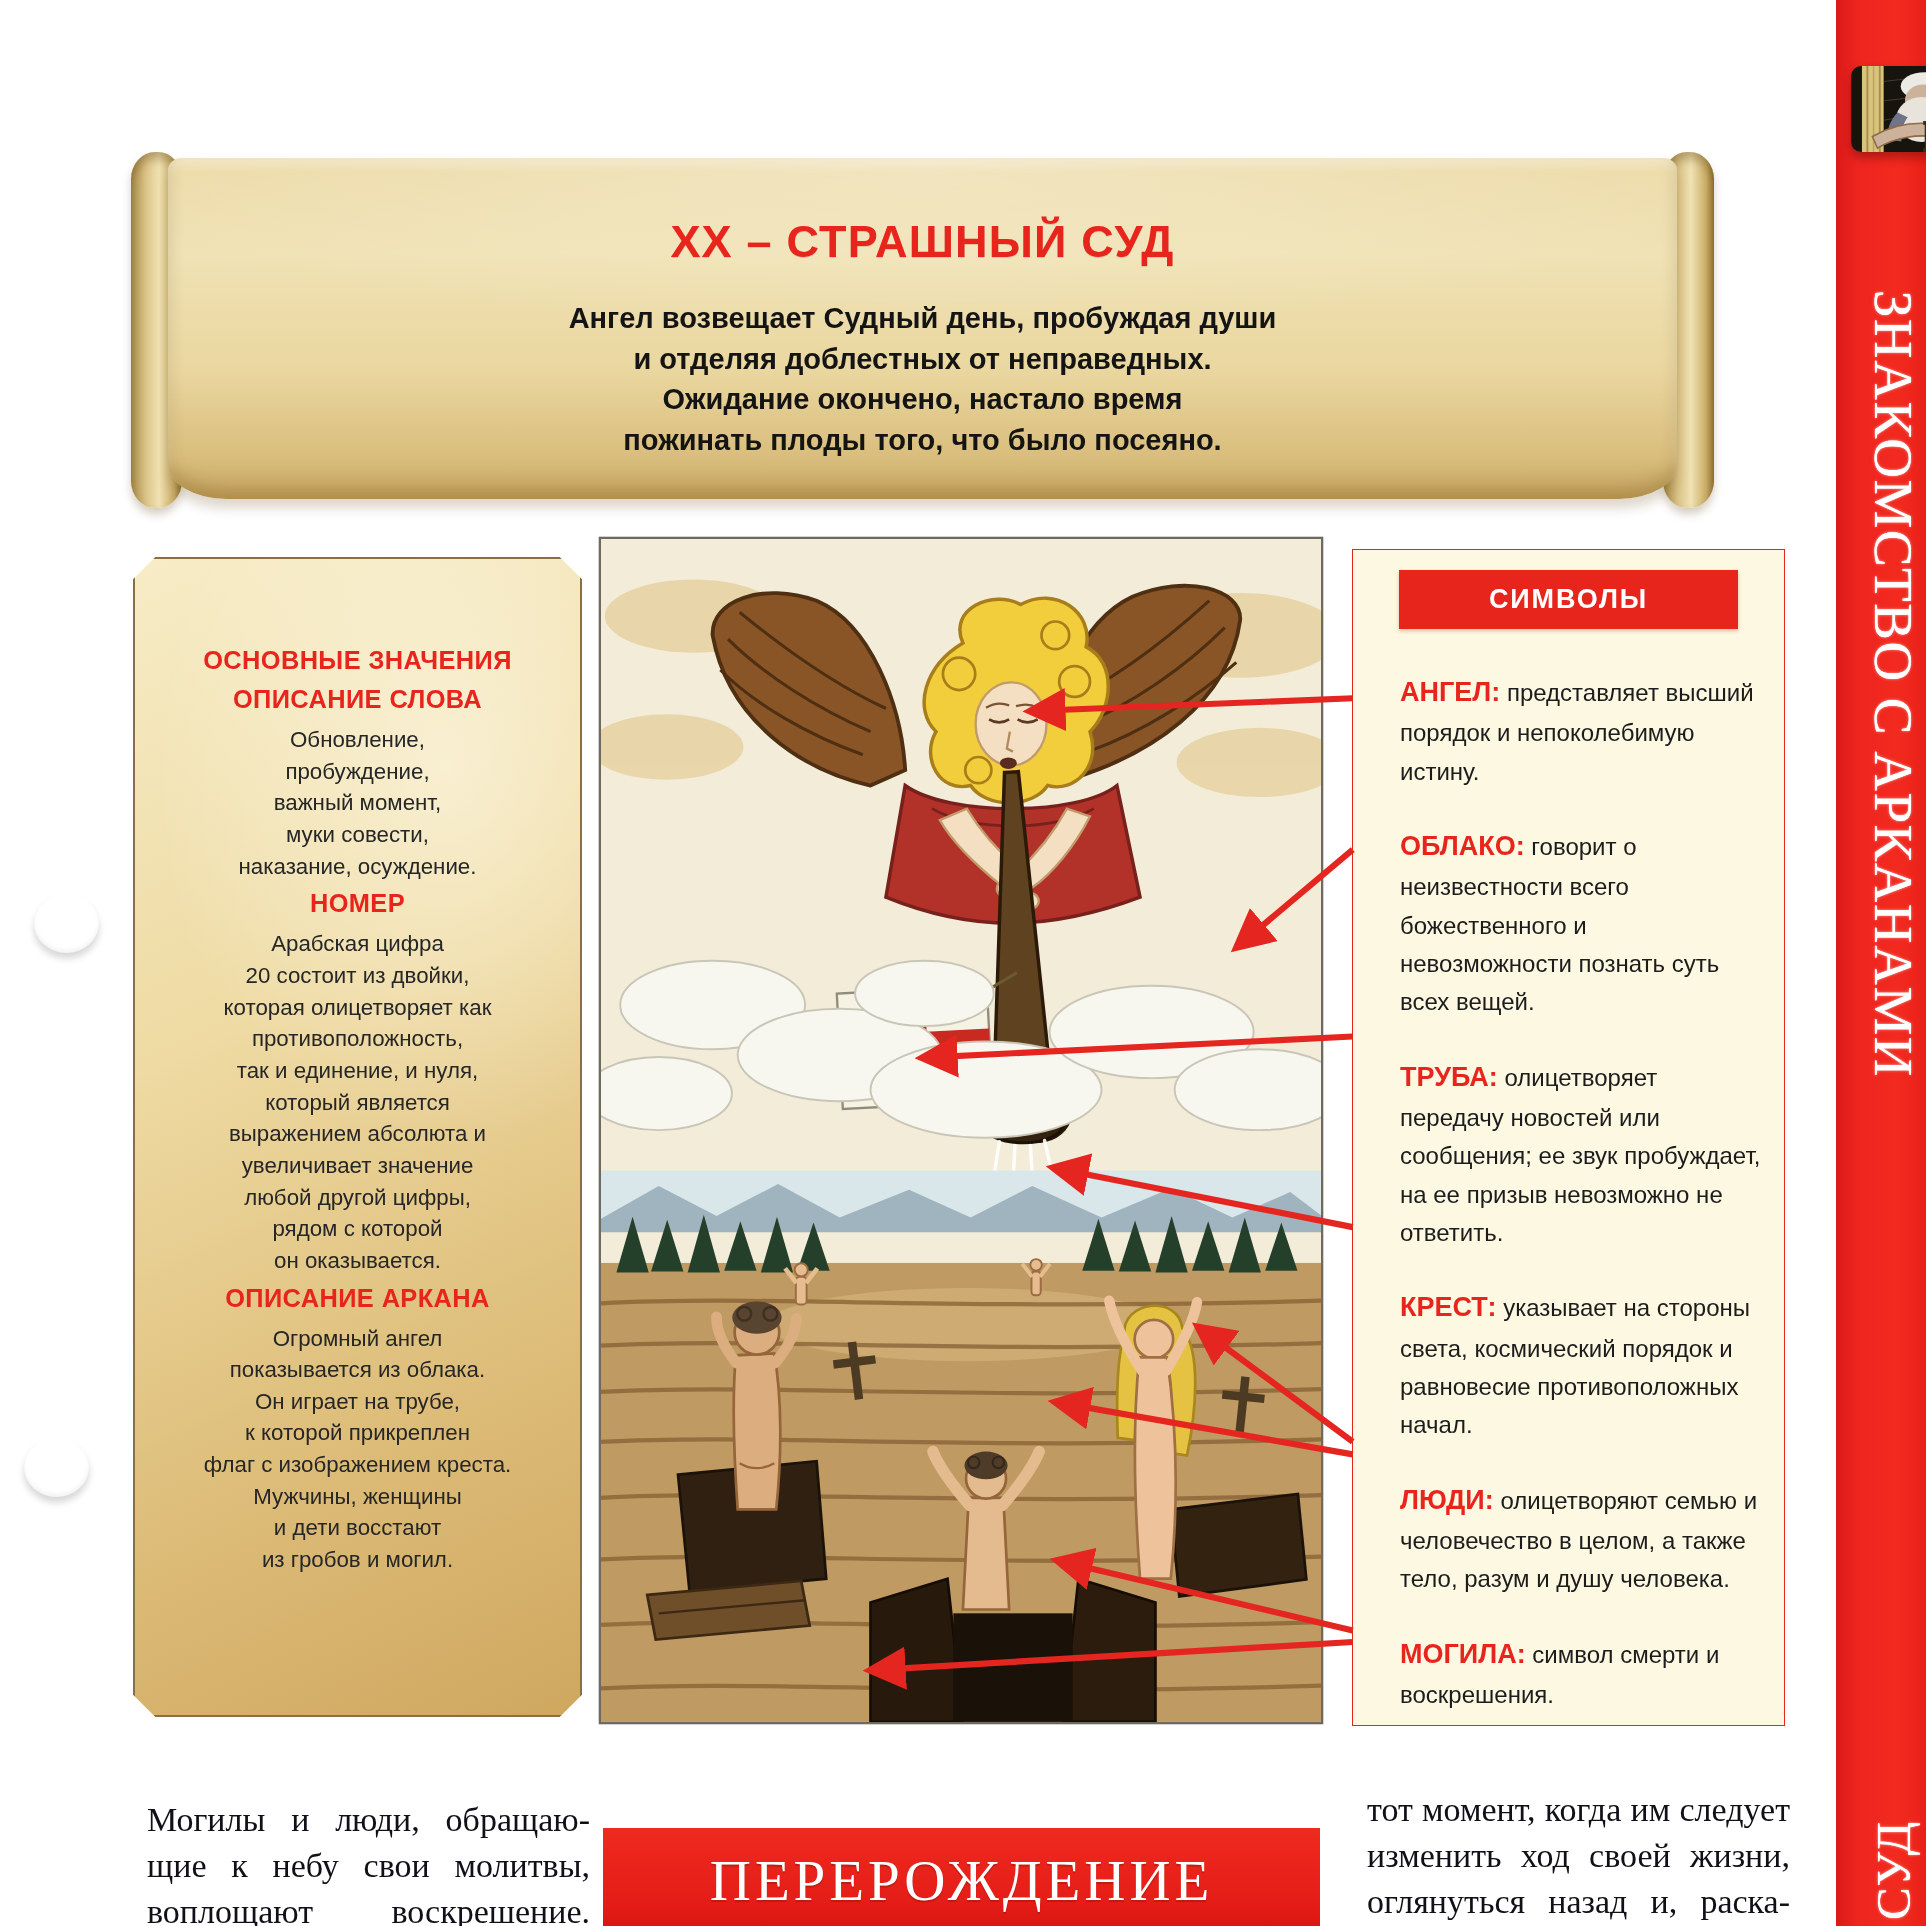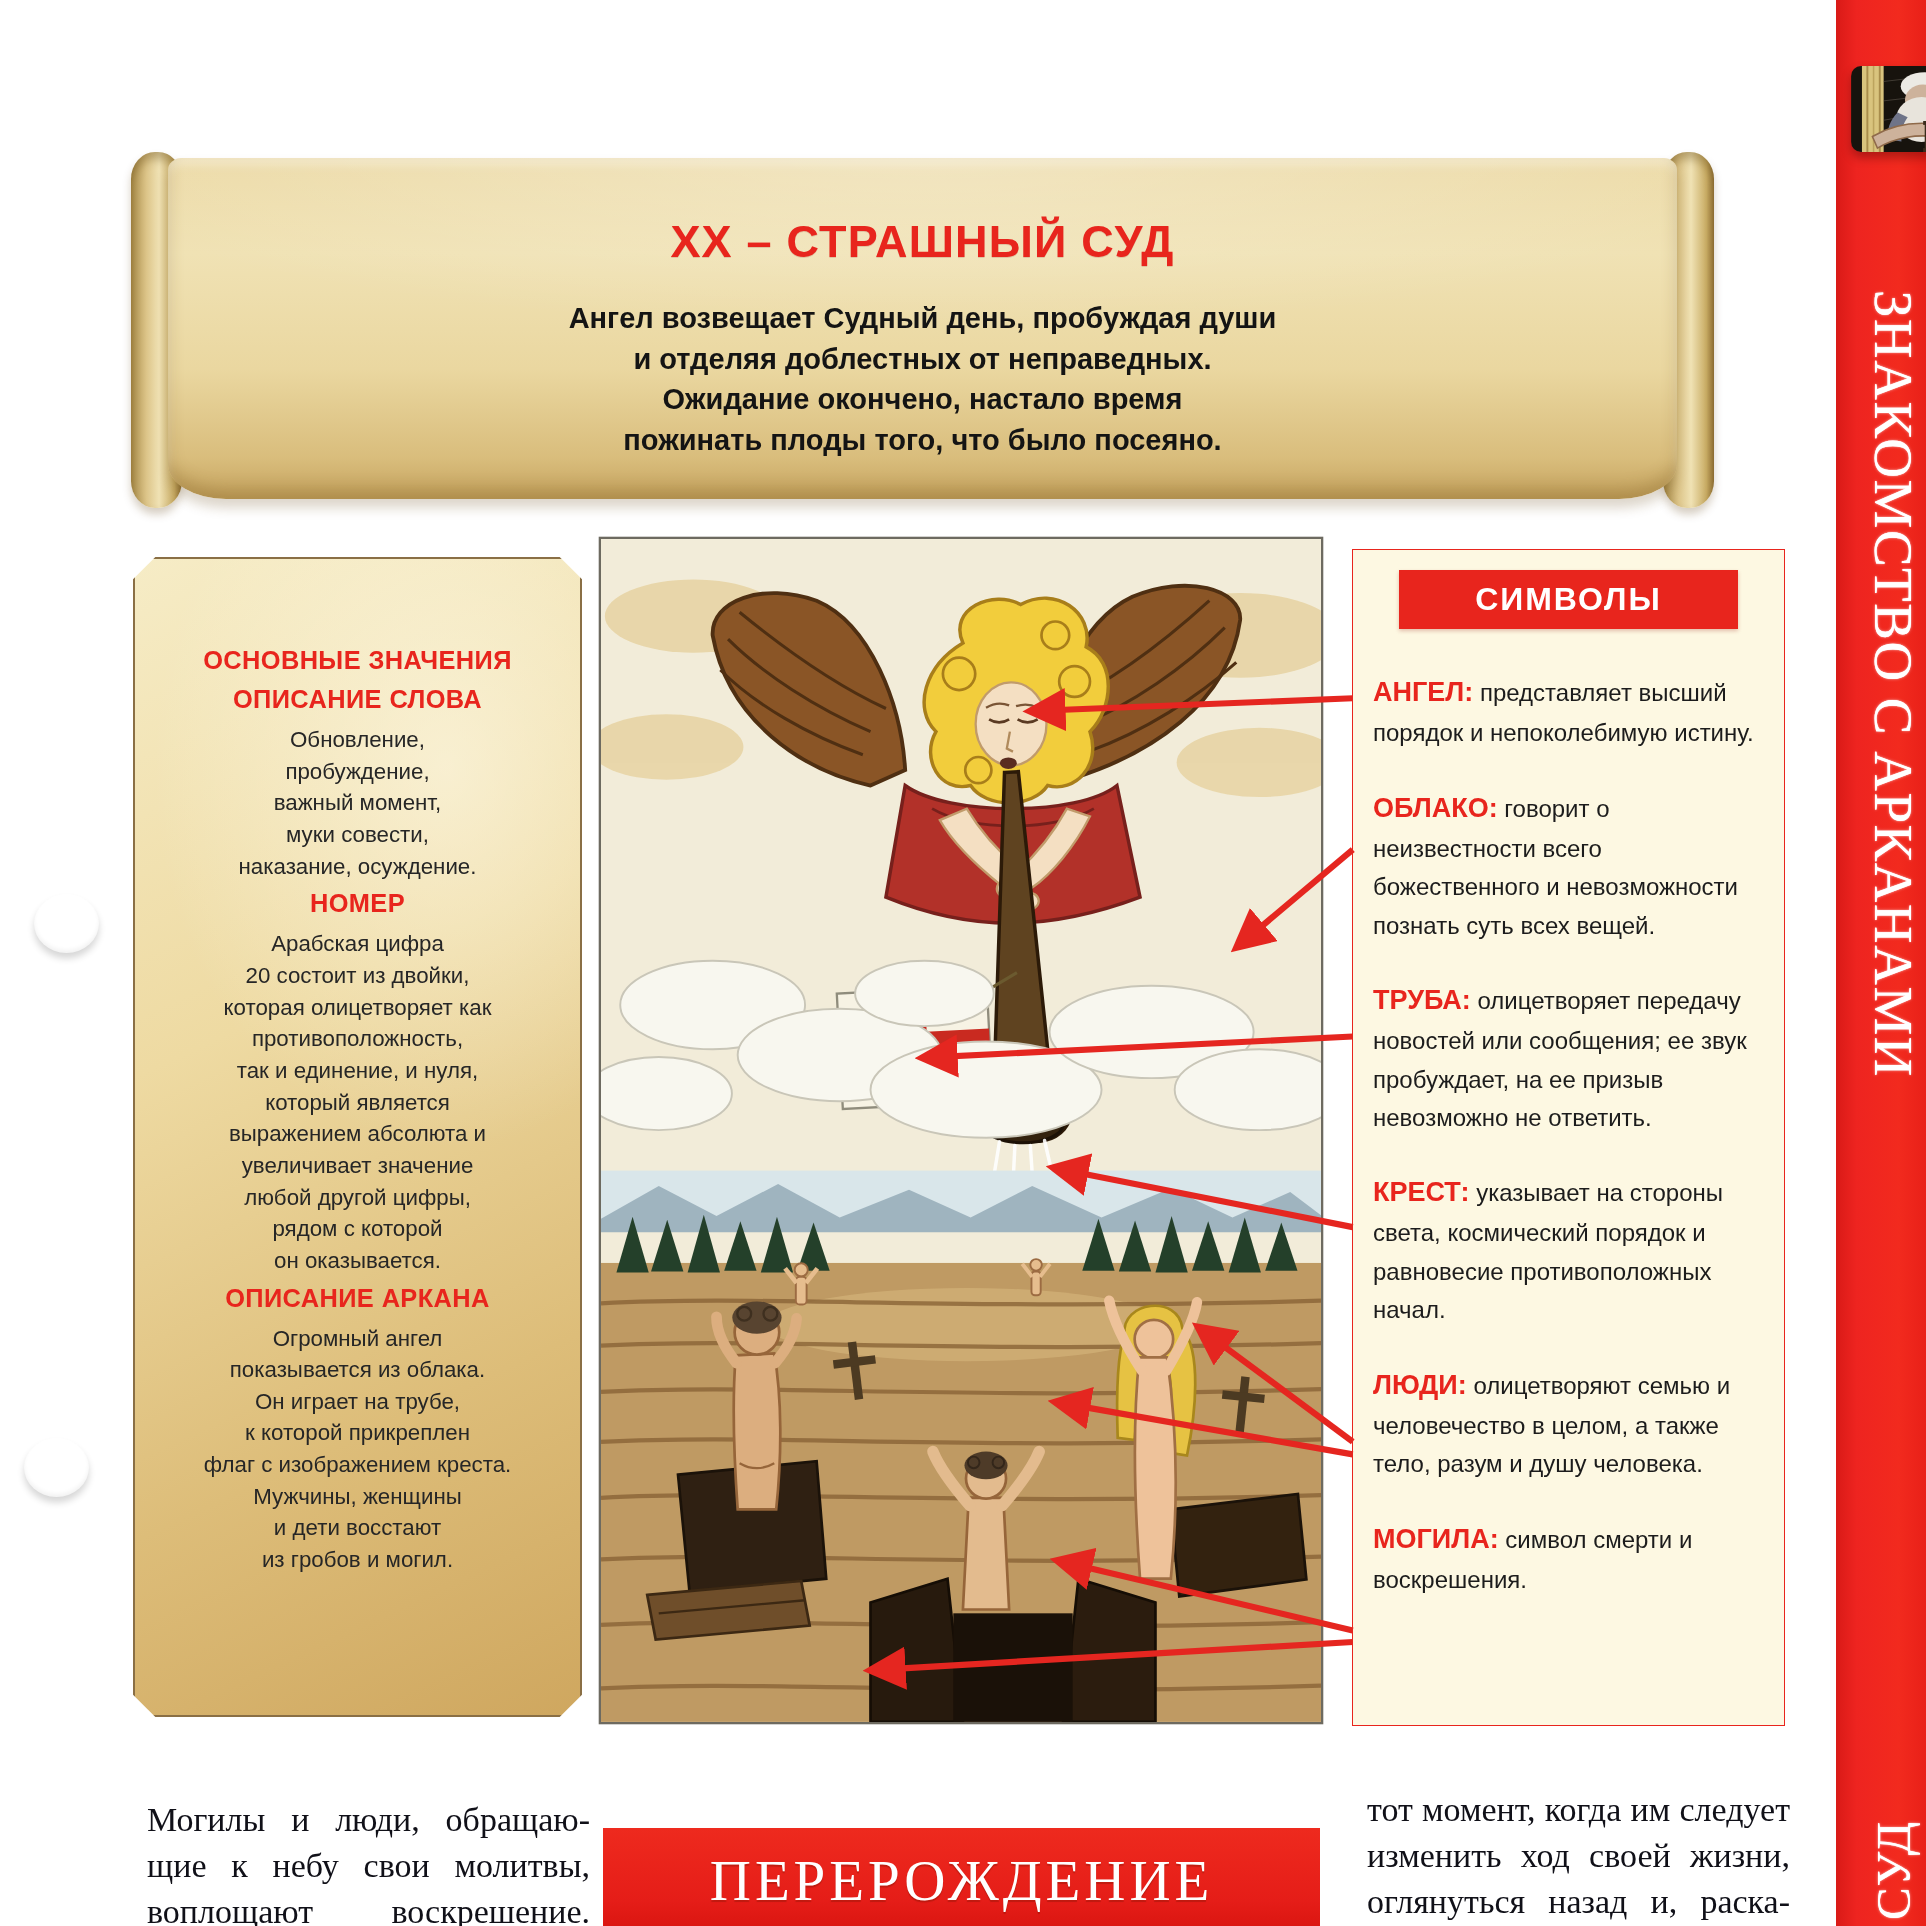--- a/index.html
+++ b/index.html
@@ -68,24 +68,24 @@
   }
   .card svg{display:block;width:100%;height:100%;}
   
   .sympanel{
     position:absolute;left:1352px;top:549px;width:433px;height:1177px;box-sizing:border-box;
     background:#fdf8e2;border:1.9px solid #e8251d;padding:0 20px;
   }
   .sym-header{
     margin:20px auto 0 auto;width:339px;height:59px;background:#e8251d;
     display:flex;align-items:center;justify-content:center;
-    color:#ffffff;font-weight:bold;font-size:32px;letter-spacing:1.9px;
+    color:#ffffff;font-weight:bold;font-size:27px;letter-spacing:1.9px;
     box-shadow:0 2.3px 3.9px rgba(150,20,10,.25);
   }
-  .sym-entries{margin-top:42px;}
+  .sym-entries{margin-top:42px;margin-left:27px;}
   .sym-entry{margin-bottom:34px;font-size:24px;line-height:1.60;color:#1c1c1c;}
   .sym-term{font-weight:bold;color:#e8251d;font-size:27px;}
   
   .arrows{position:absolute;left:0;top:0;width:1949px;height:2591px;pointer-events:none;}
   
   .rebirth{
     position:absolute;left:603px;top:1828px;width:717px;height:105px;
     background:linear-gradient(180deg,#ee2a1e 0%,#e51d18 70%,#d8140f 100%);
     border-bottom:3.1px solid #eeb14e;
     display:flex;align-items:center;justify-content:center;

